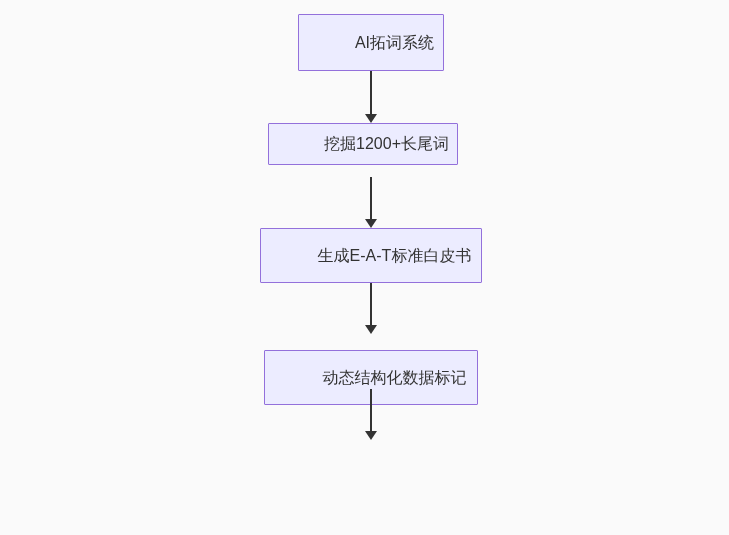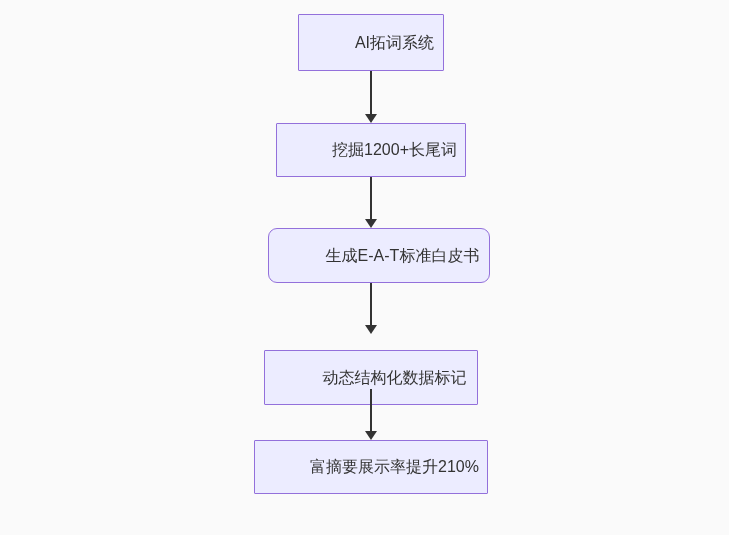--- a/index.html
+++ b/index.html
@@ -62,44 +62,41 @@
 
   <div class="node" style="left:298px; top:14px; width:146px; height:57px;">
     <span>AI拓词系统</span>
   </div>
 
   <div class="edge" style="top:71px; height:52px;">
     <div class="edge-line"></div>
     <div class="edge-head"></div>
   </div>
 
-  <div class="node" style="left:276px; top:123px; width:190px; height:54px;">
+  <div class="node" style="left:268px; top:123px; width:190px; height:42px;">
     <span>挖掘1200+长尾词</span>
   </div>
 
   <div class="edge" style="top:177px; height:51px;">
     <div class="edge-line"></div>
     <div class="edge-head"></div>
   </div>
 
-  <div class="node" style="left:268px; top:228px; width:222px; height:55px;border-radius:9px;">
+  <div class="node" style="left:260px; top:228px; width:222px; height:55px;">
     <span>生成E-A-T标准白皮书</span>
   </div>
 
   <div class="edge" style="top:283px; height:51px;">
     <div class="edge-line"></div>
     <div class="edge-head"></div>
   </div>
 
   <div class="node" style="left:264px; top:334px; width:214px; height:55px;margin-top:16px;">
     <span>动态结构化数据标记</span>
   </div>
 
   <div class="edge" style="top:389px; height:51px;">
     <div class="edge-line"></div>
     <div class="edge-head"></div>
   </div>
 
-  <div class="node" style="left:254px; top:440px; width:234px; height:54px;">
-    <span>富摘要展示率提升210%</span>
-  </div>
 
 </div>
 
 </body></html>

